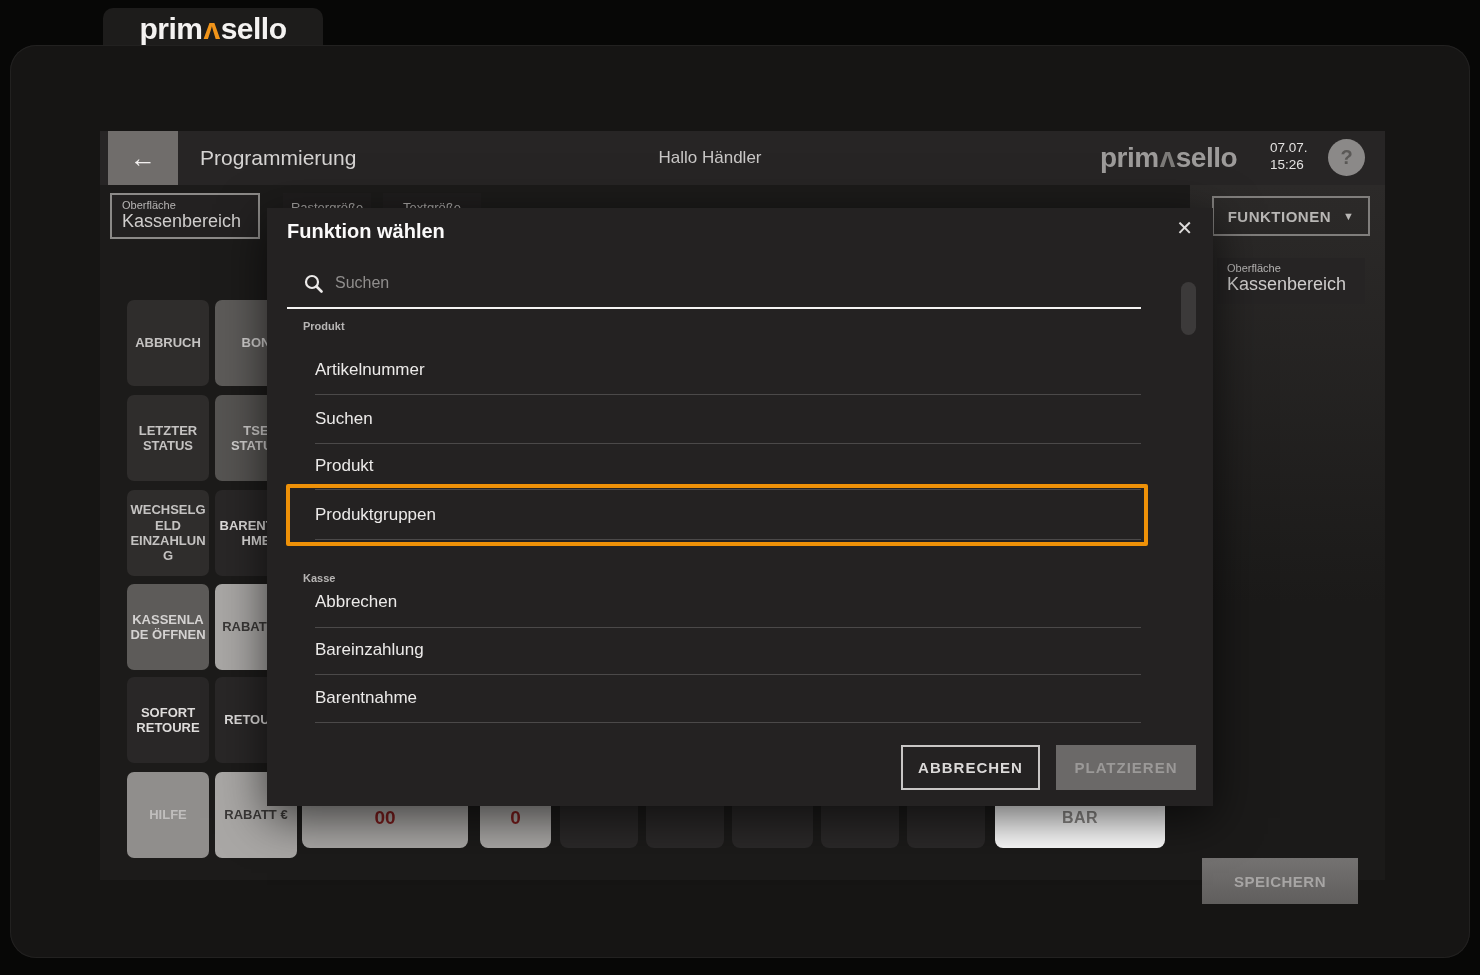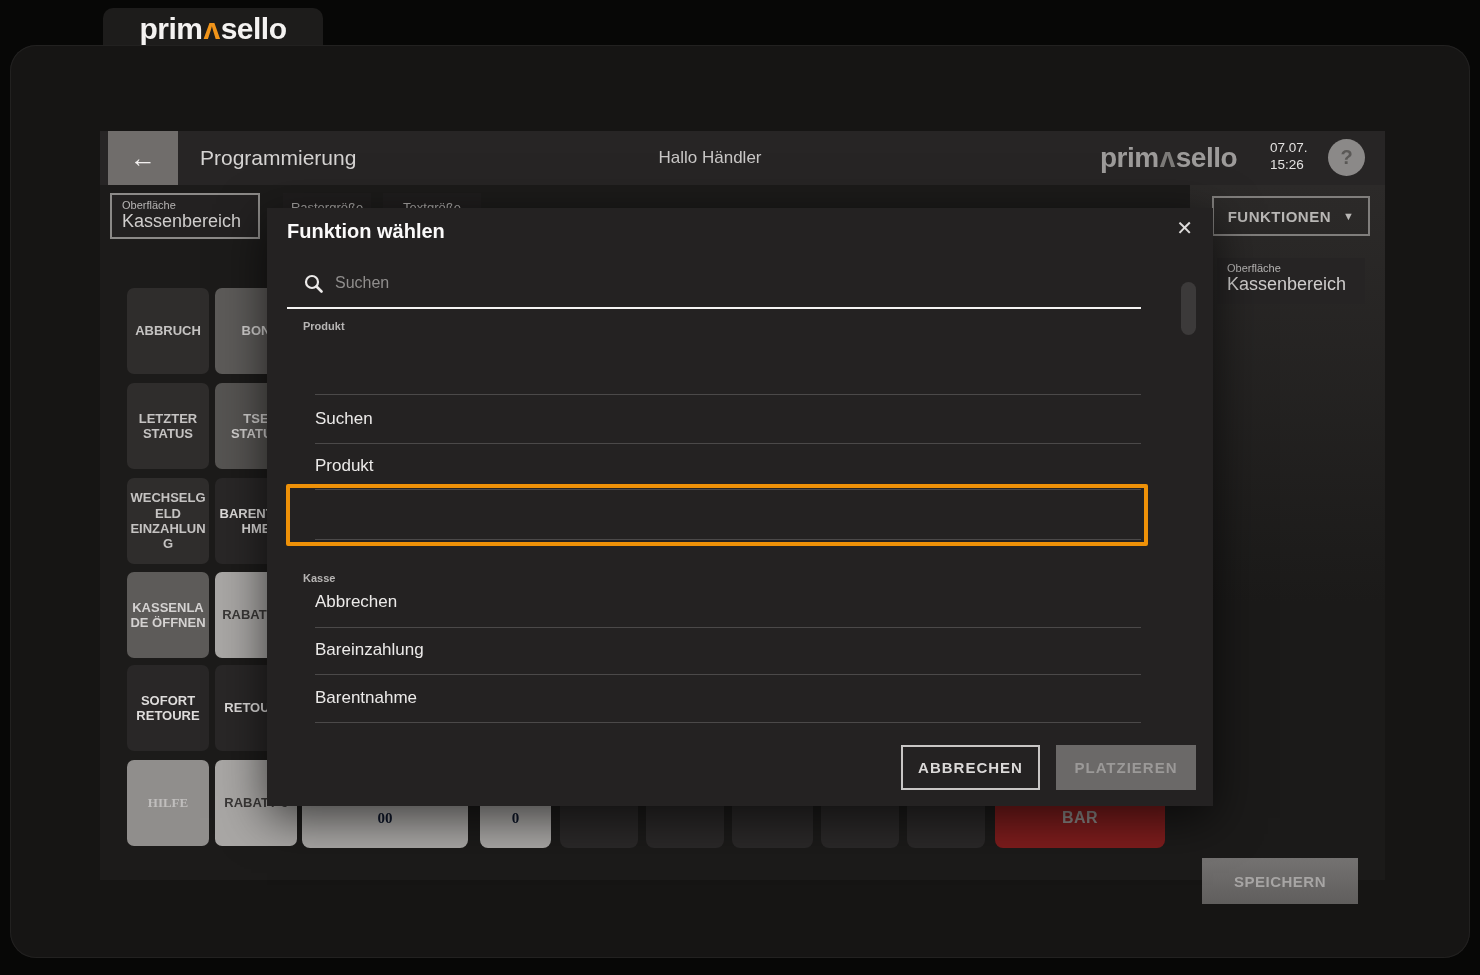--- a/index.html
+++ b/index.html
@@ -56,37 +56,37 @@
                    display:flex; align-items:center; justify-content:center; gap:12px; cursor:pointer; }
   .dd-caret { font-size:11px; }
   .save-btn { left:1202px; top:858px; width:156px; height:46px;
               background:linear-gradient(#747271,#605e5d); color:#a7a5a4; font-weight:bold;
               font-size:15px; letter-spacing:0.5px; display:flex; align-items:center;
               justify-content:center; cursor:pointer; }
 
   
   .key { width:82px; height:86px; border-radius:7px; display:flex; align-items:center;
          justify-content:center; text-align:center; font-weight:bold; font-size:13px;
-         line-height:1.18; padding:3px; overflow-wrap:anywhere; cursor:pointer; }
+         line-height:1.18; padding:3px; overflow-wrap:anywhere; cursor:pointer;margin-top:12px; }
   .c1 { left:127px; } .c2 { left:215px; }
   .r1 { top:288px; } .r2 { top:383px; } .r3 { top:478px; }
   .r4 { top:572px; } .r5 { top:665px; } .r6 { top:760px; }
   .k-dark   { background:#2f2d2c; color:#c5c3c2; }
   .k-darker { background:#292727; color:#dedcdb; }
   .k-mid    { background:#5d5b59; color:#d4d2d1; }
   .k-mid2   { background:#565452; color:#d2d0cf; }
   .k-light  { background:#a9a7a5; color:#3a3837; }
-  .k-mlight { background:#908e8c; color:#c0bebd;font-family:Liberation Serif, serif; }
+  .k-mlight { background:#908e8c; color:#c0bebd; }
 
   
   .pad { top:788px; height:60px; border-radius:8px; display:flex; align-items:center;
          justify-content:center; font-weight:bold; cursor:pointer; }
-  .pad-light { background:#aaa8a6; color:#0f172a; font-size:15px;font-family:Liberation Serif, serif; }
+  .pad-light { background:#aaa8a6; color:#7f1d1d; font-size:19px; }
   .pad-dark  { background:#2b2929; }
-  .pad-bar   { background:#7f1d1d; color:#8f8d8b; font-size:16px; letter-spacing:0.5px; }
+  .pad-bar   { background:#ffffff; color:#8f8d8b; font-size:16px; letter-spacing:0.5px; }
 
   
   .modal { left:267px; top:208px; width:946px; height:598px; background:#242222; z-index:10;
            box-shadow:0 12px 45px rgba(0,0,0,0.65); }
   .modal .abs { position:absolute; }
   .modal-title { left:20px; top:12px; font-size:20px; font-weight:bold; color:#fbfafa; }
   .modal-close { right:20px; top:8px; font-size:20px; color:#dedcdb; cursor:pointer; }
   .search-icon { left:37px; top:66px; }
   .search-input { left:68px; top:60px; width:420px; height:30px; background:transparent; border:none;
                   outline:none; font-size:16px; color:#eceae9; font-family:"Liberation Sans",sans-serif; }
@@ -220,25 +220,27 @@
 
   <svg class="abs search-icon" width="19" height="19" viewBox="0 0 19 19">
     <circle cx="8" cy="8" r="6" fill="none" stroke="#eceae9" stroke-width="2.2"></circle>
     <line x1="12.5" y1="12.5" x2="17.5" y2="17.5" stroke="#eceae9" stroke-width="2.6" stroke-linecap="round"></line>
   </svg>
   <input class="abs search-input" type="text" placeholder="Suchen" style="">
   <div class="abs search-underline"></div>
   <div class="abs modal-scrollbar"></div>
 
   <div class="abs sec-label" style="top:112px;">Produkt</div>
+  <div class="abs fn-row" style="top:152px;">Artikelnummer</div>
   <div class="abs divider" style="top:186px;"></div>
   <div class="abs fn-row" style="top:201px;">Suchen</div>
   <div class="abs divider" style="top:235px;"></div>
   <div class="abs fn-row" style="top:248px;">Produkt</div>
   <div class="abs divider" style="top:281px;"></div>
+  <div class="abs fn-row" style="top:297px;">Produktgruppen</div>
   <div class="abs divider" style="top:331px;"></div>
   <div class="abs hl-box"></div>
 
   <div class="abs sec-label" style="top:364px;">Kasse</div>
   <div class="abs fn-row" style="top:384px;">Abbrechen</div>
   <div class="abs divider" style="top:419px;"></div>
   <div class="abs fn-row" style="top:432px;">Bareinzahlung</div>
   <div class="abs divider" style="top:466px;"></div>
   <div class="abs fn-row" style="top:480px;">Barentnahme</div>
   <div class="abs divider" style="top:514px;"></div>

